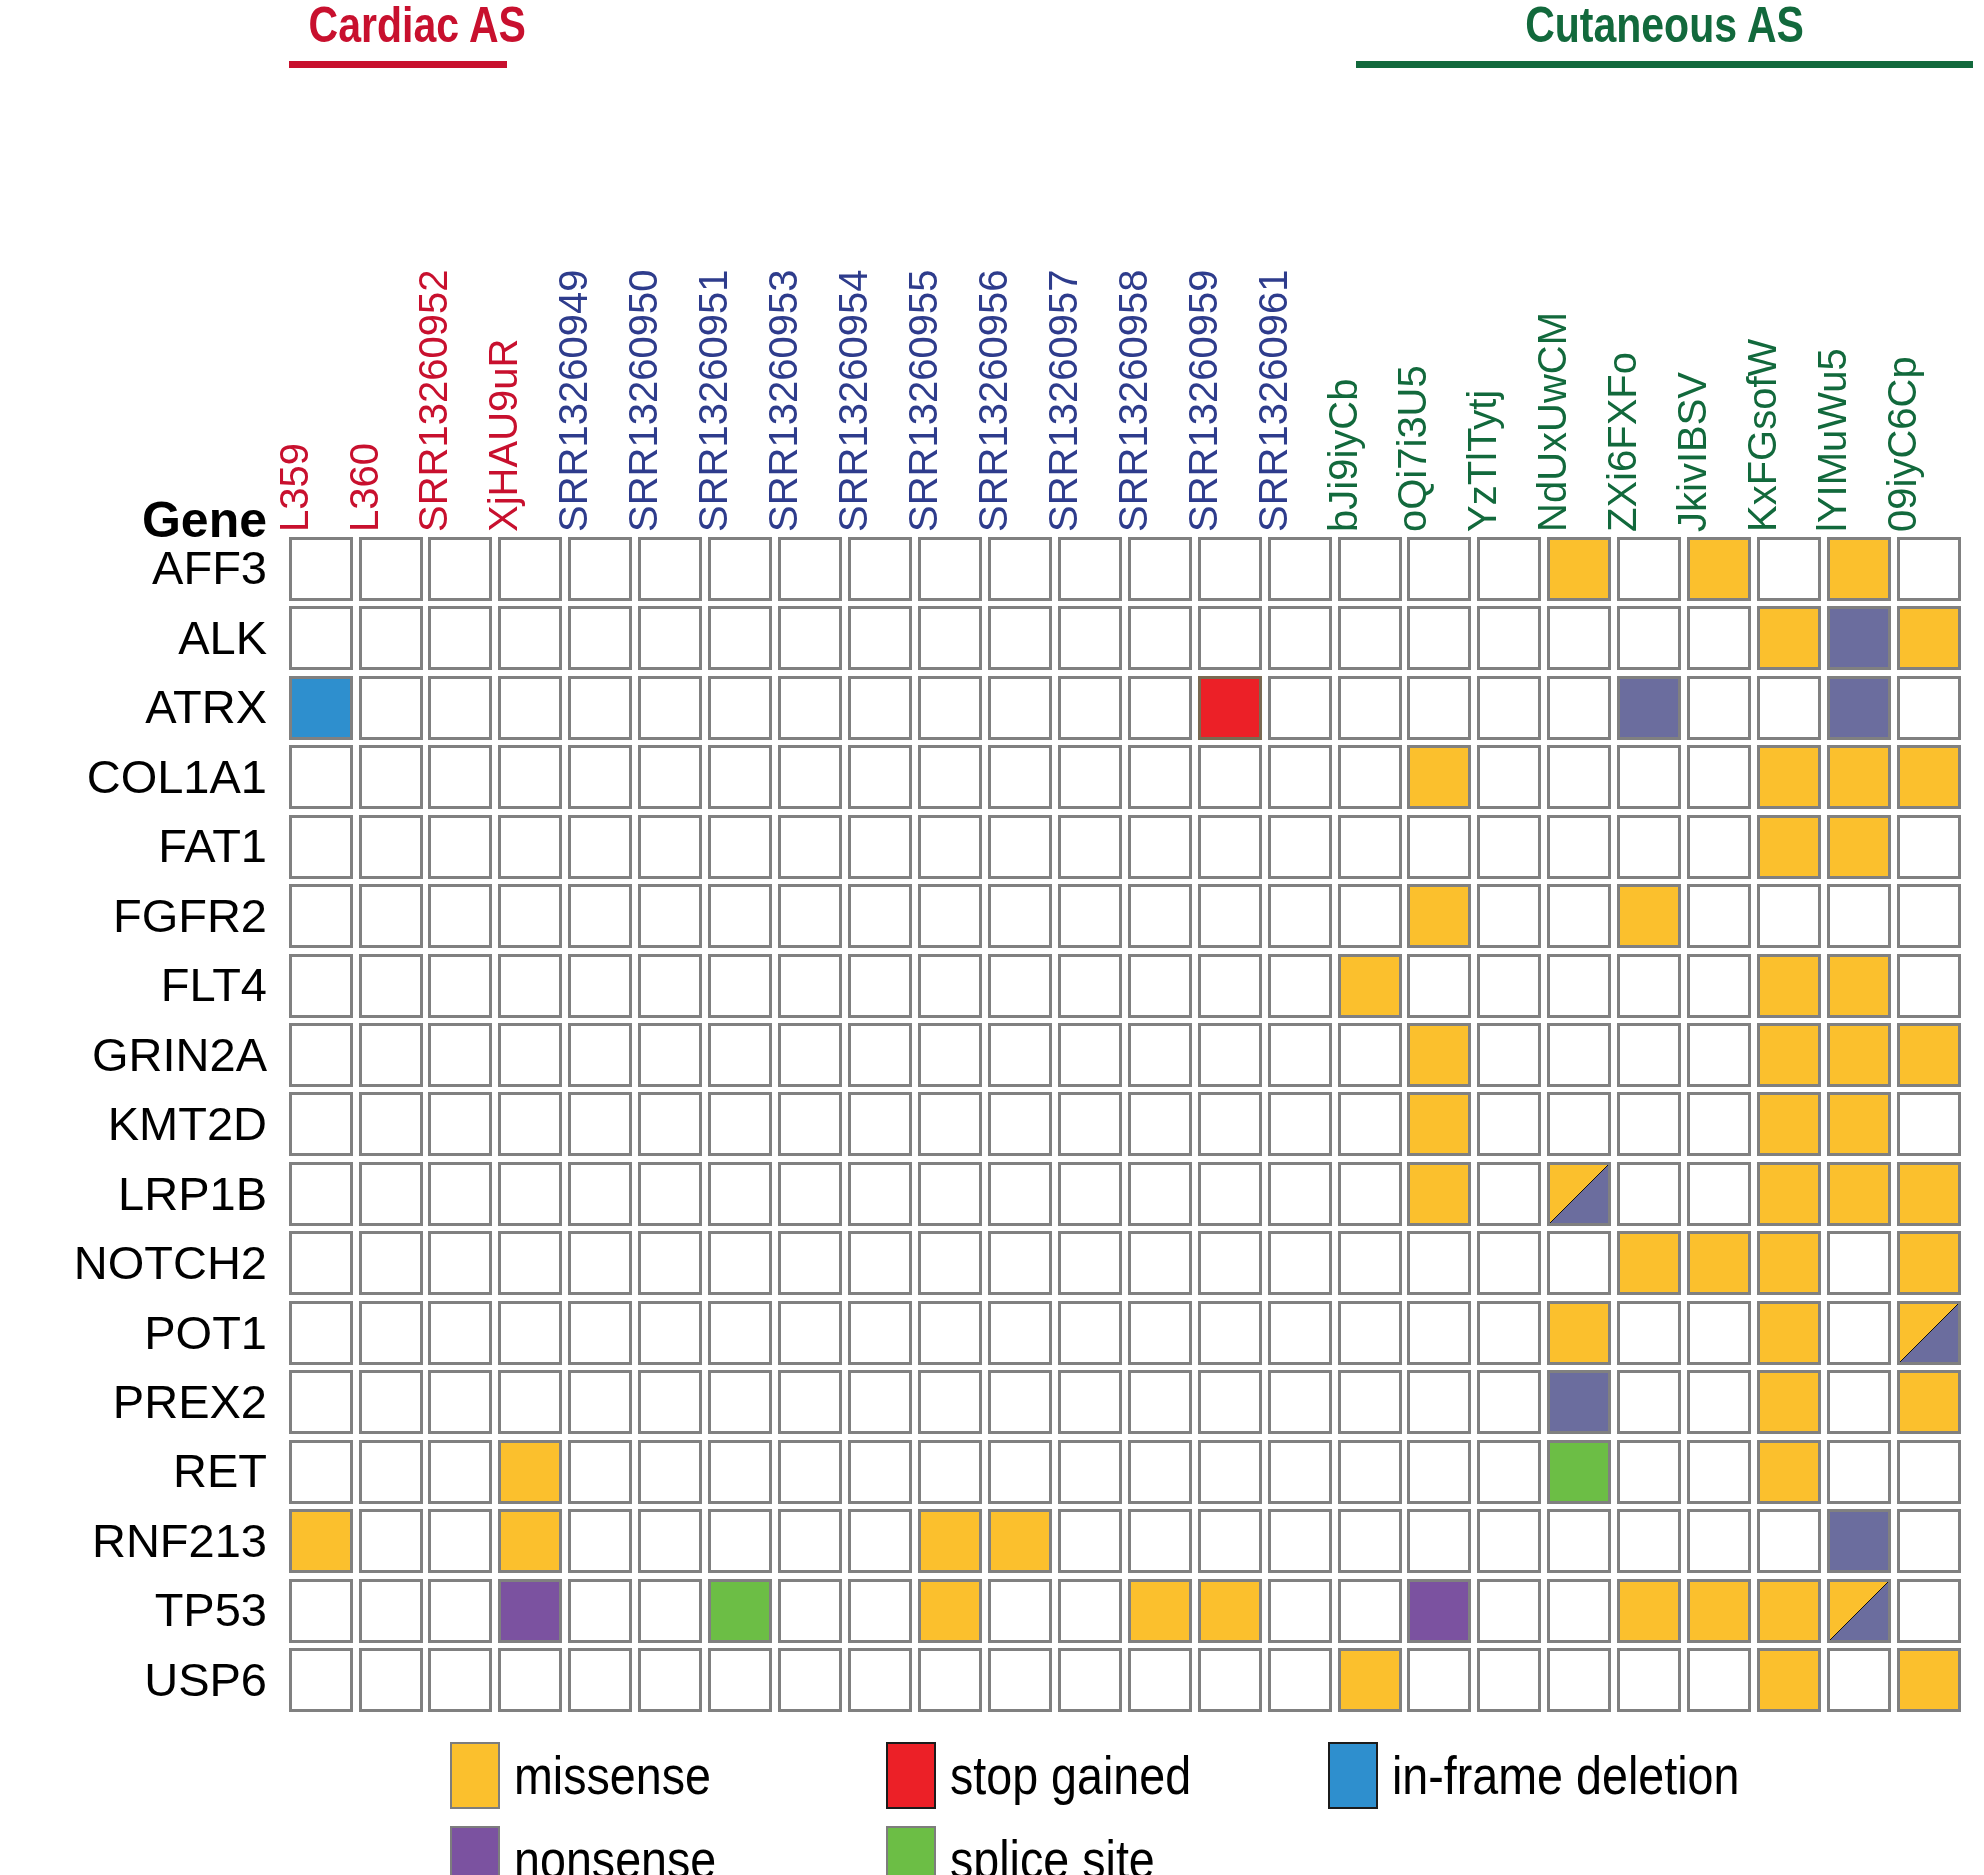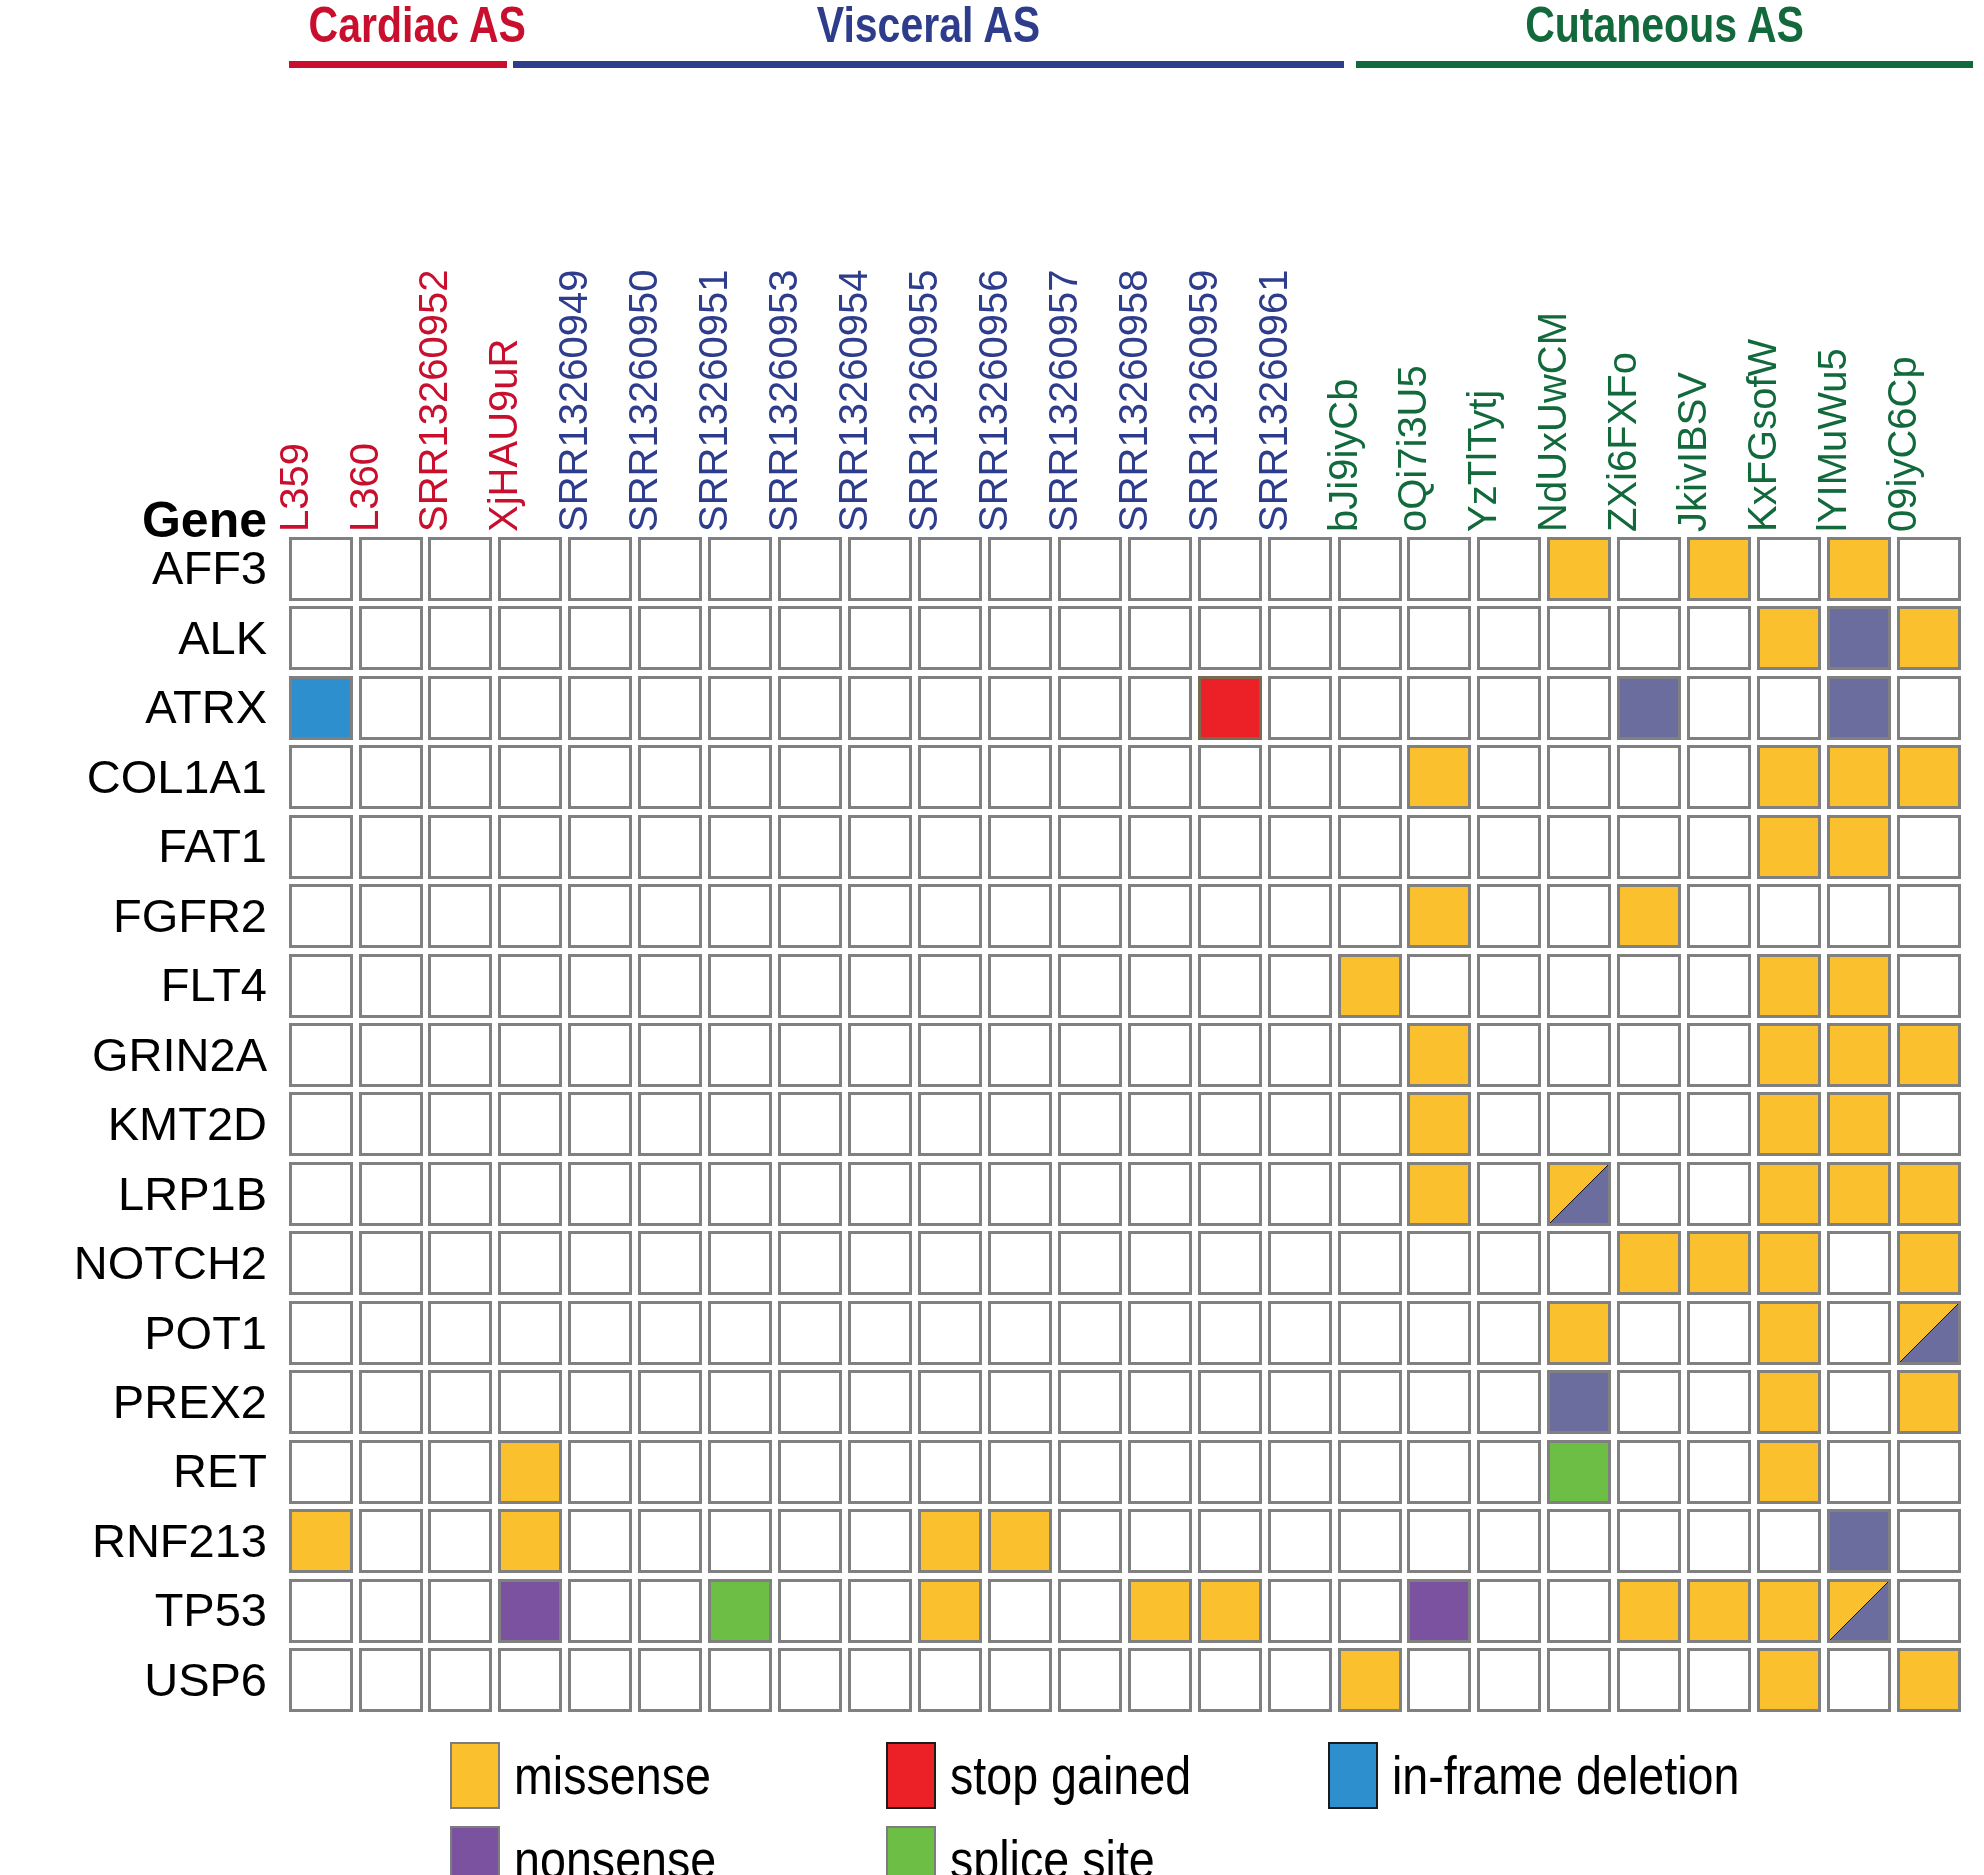--- a/index.html
+++ b/index.html
@@ -46,24 +46,20 @@
 </head>
 <body>
 
 <div class="sheet">
 
   <div class="group-band" style="left:289px;width:218px;">
     <div class="group-title" style="color:#C8102E;">Cardiac AS</div>
     <div class="group-rule" style="background:#C8102E;"></div>
   </div>
 
-  <div class="group-band" style="left:513px;width:831px;">
-    <div class="group-title" style="color:#2E3C8C;">Visceral AS</div>
-    <div class="group-rule" style="background:#2E3C8C;"></div>
-  </div>
 
   <div class="group-band" style="left:1356px;width:617px;">
     <div class="group-title" style="color:#12693C;">Cutaneous AS</div>
     <div class="group-rule" style="background:#12693C;"></div>
   </div>
 
   <div id="colheads">
       <div class="colhead" style="left: 289px; top: 88px; height: 445px;">
         <div class="rotwrap">
           <span style="color: rgb(200, 16, 46);">L359</span>

